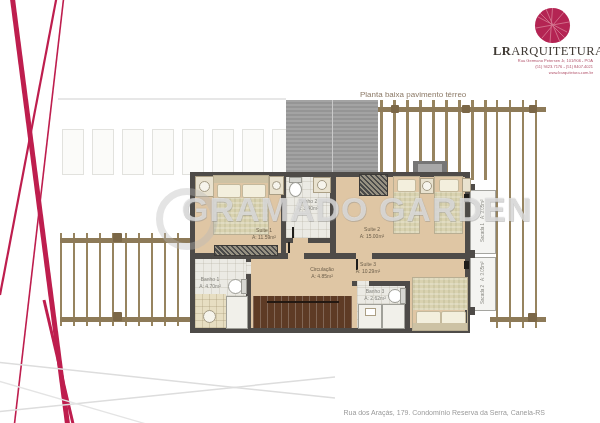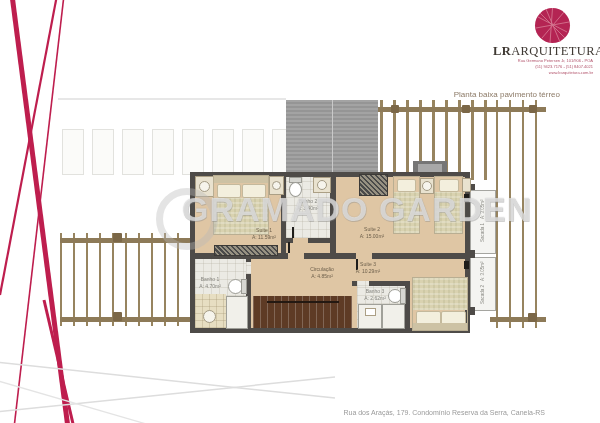--- a/index.html
+++ b/index.html
@@ -53,21 +53,21 @@
 
   .balcony{background:#f4f4f1;border:1px solid #a5a5a0;z-index:3;}
 
   
   .room-label{font-size:5px;line-height:1.3;color:#6e604c;text-align:center;z-index:6;}
   .room-label .rn{display:block;}
   .v-label{display:flex;align-items:center;justify-content:center;writing-mode:vertical-rl;
            transform:rotate(180deg);font-size:4.5px;color:#8a8a84;z-index:6;}
   .v-label span{padding:2px 0;}
 
-  #plan-title{font-size:8px;color:#8c7a67;text-align:right;z-index:7;}
+  #plan-title{font-size:8px;color:#8c7a67;text-align:left;z-index:7;}
   #footer-address{font-size:7px;color:#9a9a9a;text-align:right;z-index:7;}
 
   
   .wm{color:rgba(252,252,252,.62);z-index:8;
       text-shadow:0 0 1px rgba(120,120,120,.55),.5px .5px 0 rgba(140,140,140,.35);}
   #wm-brand{font-size:34px;font-weight:bold;letter-spacing:1px;white-space:nowrap;}
   #wm-sub{font-size:14px;letter-spacing:5px;}
   #wm-ring{border:7px solid rgba(185,185,185,.38);border-radius:50%;z-index:8;}
 
   

